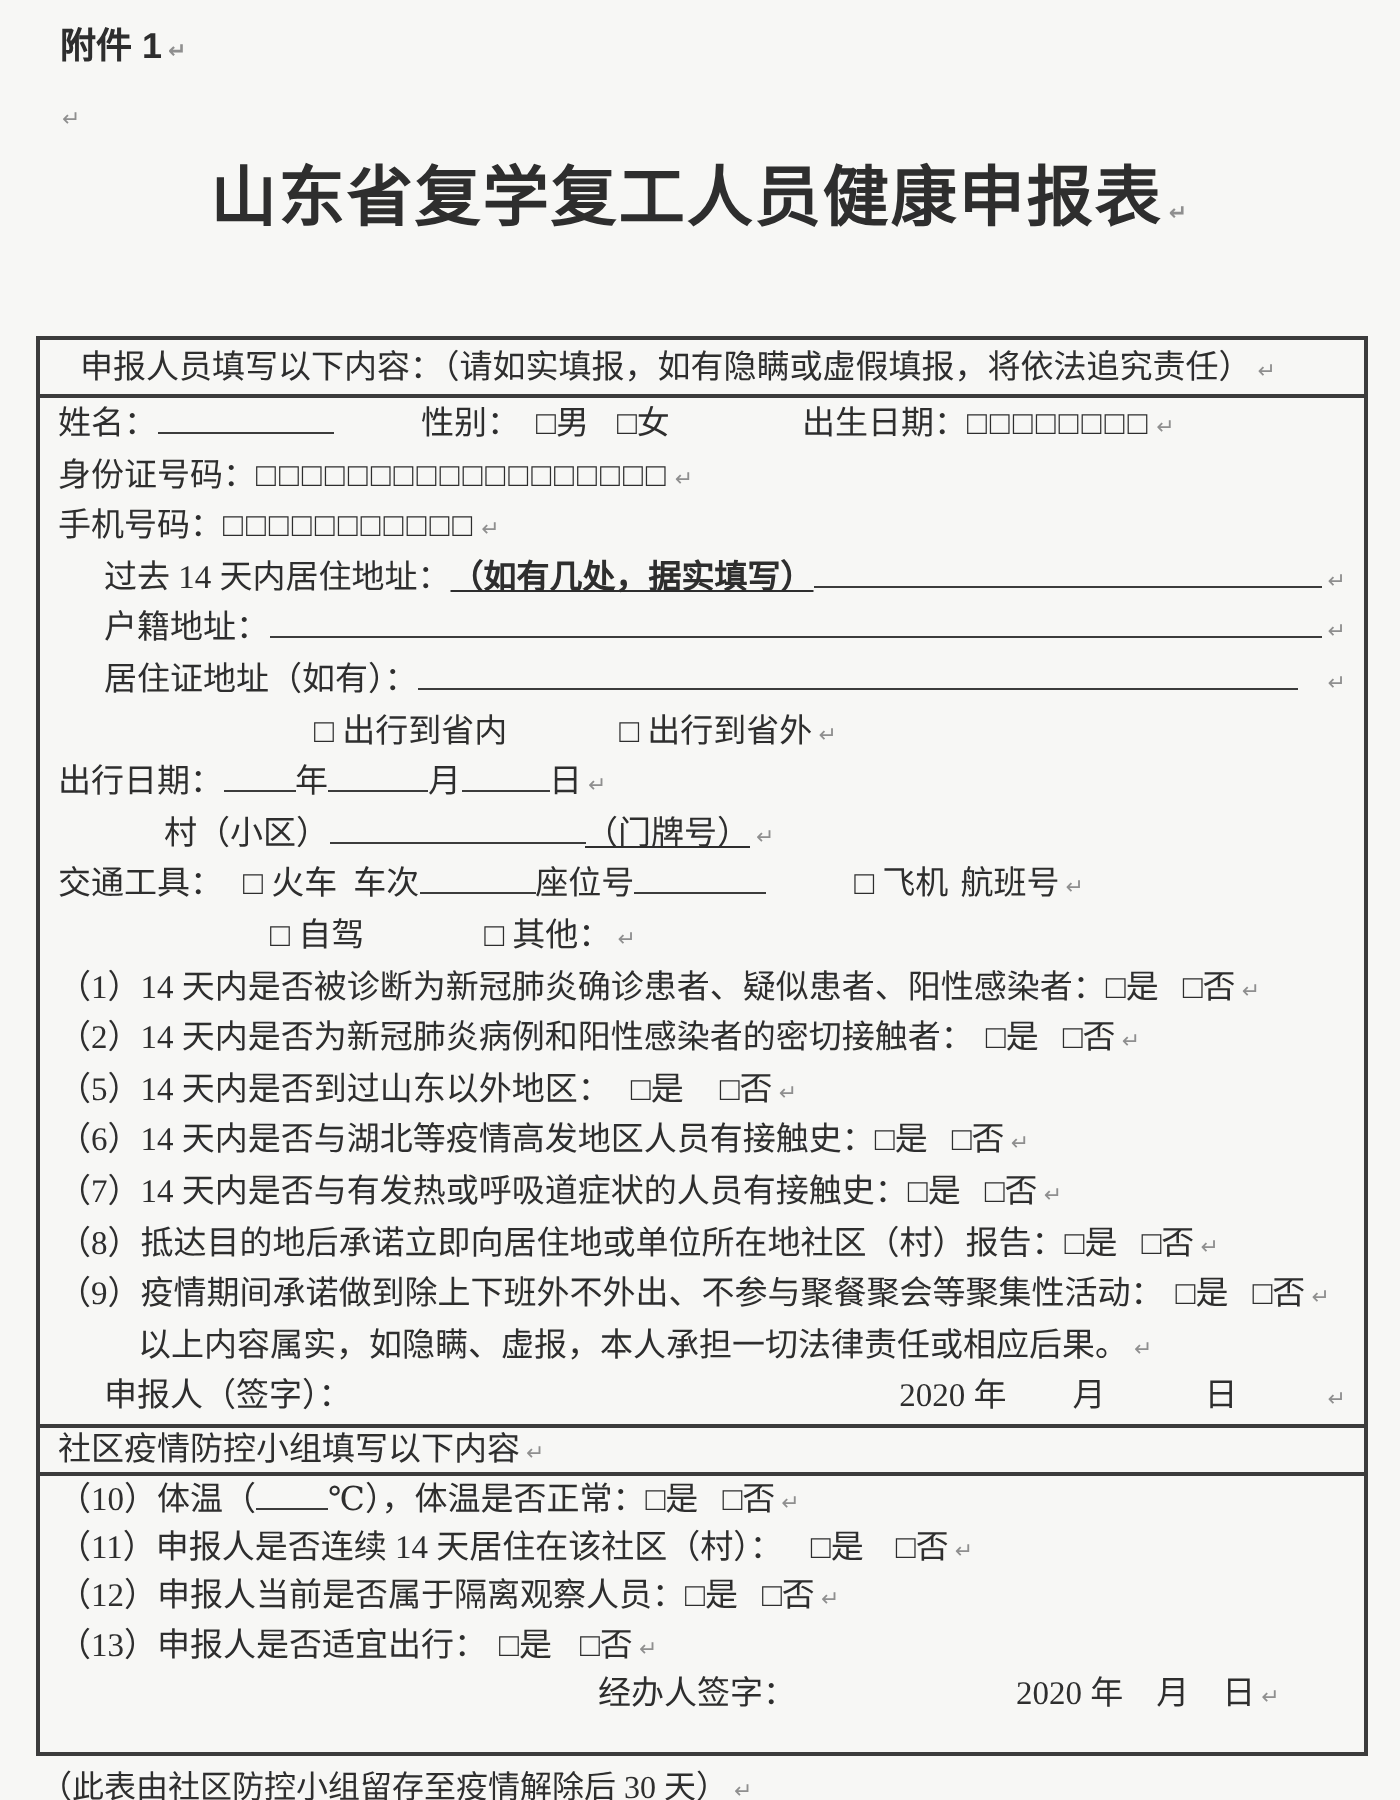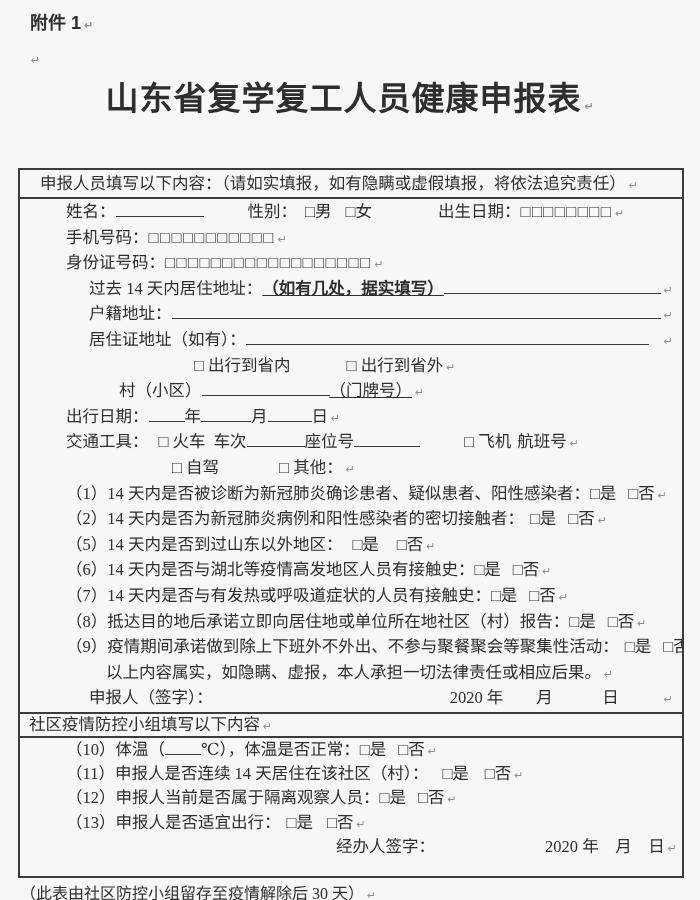--- a/index.html
+++ b/index.html
@@ -19,21 +19,21 @@
   .form-table{
     position:absolute;top:168px;left:18px;width:666px;height:710px;
     border:2px solid #3c3c3c;box-sizing:border-box;font-size:16.5px;
   }
   .sec-head1{height:27px;line-height:27px;border-bottom:2px solid #3c3c3c;
     padding:0 20px;white-space:nowrap;overflow:hidden;}
   .sec-head2{height:22px;line-height:22px;border-top:2px solid #3c3c3c;
     border-bottom:2px solid #3c3c3c;padding:0 9px;white-space:nowrap;overflow:hidden;}
   .tbody1{line-height:23.6px;padding-top:1px;}
   .tbody2{line-height:22.3px;padding-top:1px;}
-  .row{padding:0 9px;white-space:nowrap;overflow:hidden;margin-left:37px;}
+  .row{padding:0 9px;white-space:nowrap;overflow:hidden;}
   .frow{display:flex;align-items:baseline;padding-left:32px;}
   .sp{display:inline-block;}
   .blank{display:inline-block;height:3px;border-bottom:1.5px solid #3c3c3c;}
   .fill{flex:1 1 auto;height:3px;border-bottom:1.5px solid #3c3c3c;min-width:20px;}
   .nofill{flex:1 1 auto;}
   .bu{font-weight:700;text-decoration:underline;}
   .ul{text-decoration:underline;}
   .ret{color:#8f8f8f;font-size:11px;margin-left:3px;flex:0 0 auto;
     font-family:"DejaVu Sans",sans-serif;}
   .boxes{letter-spacing:1.5px;}
@@ -56,25 +56,25 @@
 
     <div class="sec-head1"><span>申报人员填写以下内容：（请如实填报，如有隐瞒或虚假填报，将依法追究责任）</span><span class="ret">↵</span></div>
 
     <div class="tbody1">
 
       <div class="row">
         <span>姓名：</span><span class="blank" style="width:88px"></span><span class="sp" style="width:44px"></span><span>性别：</span><span class="sp" style="width:8px"></span><span>□男</span><span class="sp" style="width:14px"></span><span>□女</span><span class="sp" style="width:66px"></span><span>出生日期：</span><span class="boxes">□□□□□□□□</span><span class="ret">↵</span>
       </div>
 
       <div class="row">
-        <span>手机号码：</span><span class="boxes">□□□□□□□□□□□</span><span class="ret">↵</span>
+        <span>身份证号码：</span><span class="boxes">□□□□□□□□□□□□□□□□□□</span><span class="ret">↵</span>
       </div>
 
       <div class="row">
-        <span>身份证号码：</span><span class="boxes">□□□□□□□□□□□□□□□□□□</span><span class="ret">↵</span>
+        <span>手机号码：</span><span class="boxes">□□□□□□□□□□□</span><span class="ret">↵</span>
       </div>
 
       <div class="row frow">
         <span class="nw">过去 14 天内居住地址：</span>
           <span class="bu nw">（如有几处，据实填写）</span>
           <span class="fill"></span>
           <span class="ret">↵</span>
       </div>
 
       <div class="row frow">
@@ -88,25 +88,25 @@
           <span class="fill" style="margin-right:12px"></span>
           <span class="ret">↵</span>
       </div>
 
       <div class="row">
         <span class="sp" style="width:128px"></span><span>□ 出行到省内</span><span class="sp" style="width:56px"></span><span>□ 出行到省外</span><span class="ret">↵</span>
       </div>
 
 
       <div class="row">
-        <span class="sp" style="width:53px"></span><span>村（小区）</span><span class="blank" style="width:128px"></span><span class="ul">（门牌号）</span><span class="ret">↵</span>
+        <span>出行日期：</span><span class="blank" style="width:36px"></span><span>年</span><span class="blank" style="width:50px"></span><span>月</span><span class="blank" style="width:44px"></span><span>日</span><span class="ret">↵</span>
       </div>
 
       <div class="row">
-        <span>出行日期：</span><span class="blank" style="width:36px"></span><span>年</span><span class="blank" style="width:50px"></span><span>月</span><span class="blank" style="width:44px"></span><span>日</span><span class="ret">↵</span>
+        <span class="sp" style="width:53px"></span><span>村（小区）</span><span class="blank" style="width:128px"></span><span class="ul">（门牌号）</span><span class="ret">↵</span>
       </div>
 
       <div class="row">
         <span>交通工具：</span><span class="sp" style="width:10px"></span><span>□ 火车</span><span class="sp" style="width:8px"></span><span>车次</span><span class="blank" style="width:58px"></span><span>座位号</span><span class="blank" style="width:66px"></span><span class="sp" style="width:44px"></span><span>□ 飞机</span><span class="sp" style="width:6px"></span><span>航班号</span><span class="ret">↵</span>
       </div>
 
       <div class="row">
         <span class="sp" style="width:106px"></span><span>□ 自驾</span><span class="sp" style="width:60px"></span><span>□ 其他：</span><span class="ret">↵</span>
       </div>
 

